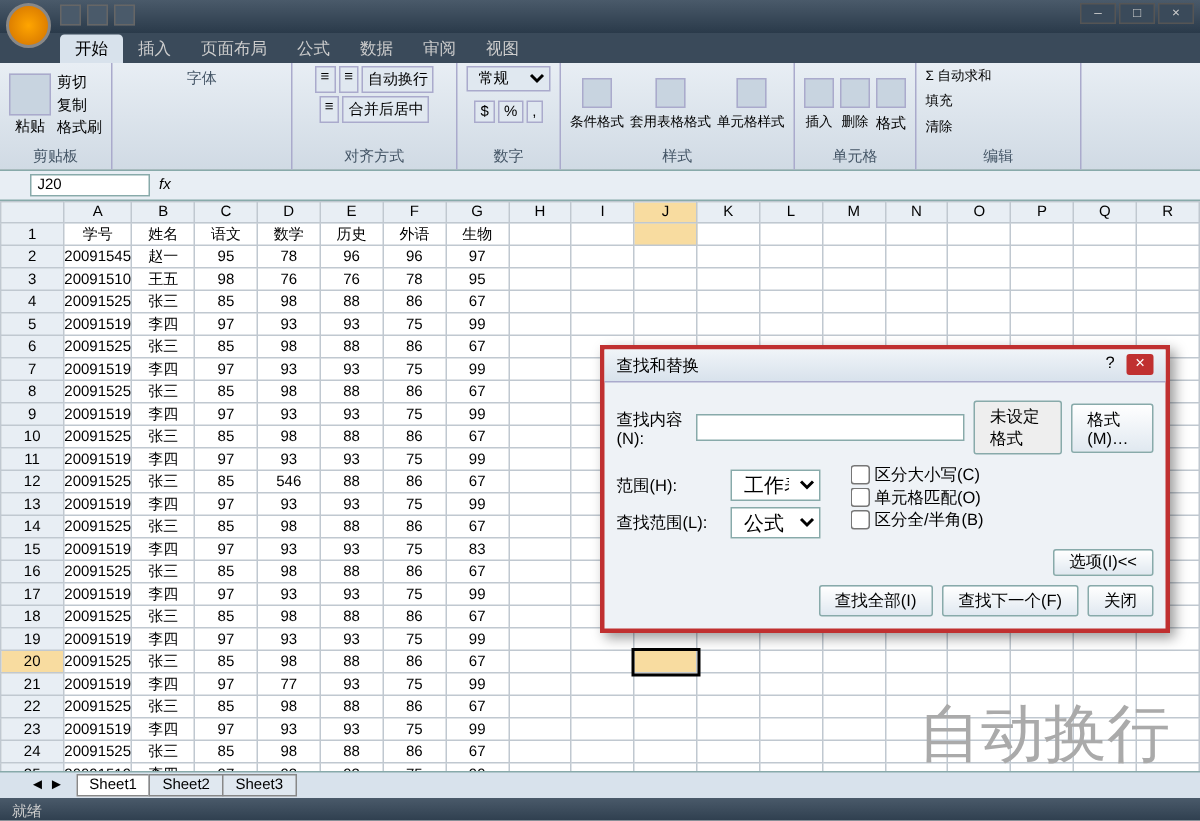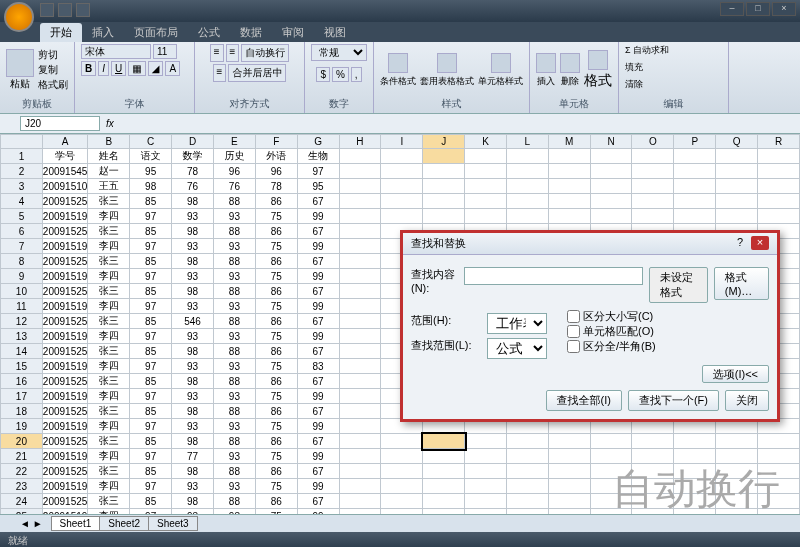--- a/index.html
+++ b/index.html
@@ -34,21 +34,21 @@
 .sheettab { background: #fff; border: 1px solid #888; padding: 1px 8px; margin-right: -1px; cursor: pointer; }
 .statusbar { background: linear-gradient(#4a5a6a, #2a3a4a); height: 18px; color: #ccc; padding: 2px 8px; font-size: 10px; }
 .dialog { position: absolute; left: 400px; top: 230px; width: 380px; background: #eef2f6; border: 3px solid #c03030; box-shadow: 3px 3px 8px rgba(0,0,0,0.4); z-index: 100; }
 .dlg-title { background: linear-gradient(#f0f4f8, #d8e2ec); padding: 3px 8px; display: flex; justify-content: space-between; border-bottom: 1px solid #aac; }
 .dlg-close { display: flex; gap: 2px; }
 .dlg-close span { width: 18px; height: 14px; text-align: center; cursor: pointer; }
 .dlg-close .xb { background: #c03030; color: #fff; border-radius: 2px; }
 .dlg-body { padding: 8px; }
 .dlg-tabs { display: flex; border-bottom: 1px solid #aac; margin-bottom: 6px; }
 .dlg-tab { padding: 2px 10px; border: 1px solid #aac; background: #fff; margin-right: 2px; cursor: pointer; position: relative; top: 1px; }
-.dlg-row { display: flex; align-items: flex-start; gap: 6px; margin: 4px 0; }
+.dlg-row { display: flex; align-items: center; gap: 6px; margin: 4px 0; }
 .dlg-row label { width: 70px; }
 .dlg-input { flex: 1; border: 1px solid #8aa; background: #fff; height: 18px; }
 .dlg-select { border: 1px solid #8aa; background: #fff; padding: 1px 4px; width: 60px; }
 .dlg-btn { background: linear-gradient(#fff, #e0e8f0); border: 1px solid #8aa; padding: 2px 10px; cursor: pointer; border-radius: 2px; }
 .dlg-check { display: flex; align-items: center; gap: 3px; }
 .dlg-foot { display: flex; justify-content: flex-end; gap: 6px; margin-top: 8px; }
 .watermark { position: absolute; right: 20px; bottom: 30px; font-size: 42px; color: #aaa; z-index: 50; pointer-events: none; }
 </style>
 </head>
 <body>
@@ -86,34 +86,20 @@
       </div>
       <div style="display:flex;flex-direction:column;gap:1px;font-size:10px">
         <span>剪切</span>
         <span>复制</span>
         <span>格式刷</span>
       </div>
     </div>
     <div class="rgroup-label">剪贴板</div>
   </div>
   <div class="rgroup" style="min-width:120px">
-    <div class="rgroup-body" style="flex-direction:column;align-items:start;gap:2px">
-      <div style="display:flex;gap:2px">
-        <input class="rbtn" style="width: 70px;" value="宋体">
-        <input class="rbtn" style="width: 24px;" value="11">
-      </div>
-      <div style="display:flex;gap:2px">
-        <span class="rbtn"><b>B</b></span>
-        <span class="rbtn"><i>I</i></span>
-        <span class="rbtn"><u>U</u></span>
-        <span class="rbtn">▦</span>
-        <span class="rbtn">◢</span>
-        <span class="rbtn">A</span>
-      </div>
-    </div>
     <div class="rgroup-label">字体</div>
   </div>
   <div class="rgroup" style="min-width:110px">
     <div class="rgroup-body" style="flex-direction:column;gap:2px">
       <div style="display:flex;gap:2px">
         <span class="rbtn">≡</span>
         <span class="rbtn">≡</span>
         <span class="rbtn">自动换行</span>
       </div>
       <div style="display:flex;gap:2px">
@@ -139,21 +125,21 @@
       <div style="text-align:center"><span class="ricon"></span><div style="font-size:9px">条件格式</div></div>
       <div style="text-align:center"><span class="ricon"></span><div style="font-size:9px">套用表格格式</div></div>
       <div style="text-align:center"><span class="ricon"></span><div style="font-size:9px">单元格样式</div></div>
     </div>
     <div class="rgroup-label">样式</div>
   </div>
   <div class="rgroup">
     <div class="rgroup-body">
       <div style="text-align:center"><span class="ricon"></span><div style="font-size:9px">插入</div></div>
       <div style="text-align:center"><span class="ricon"></span><div style="font-size:9px">删除</div></div>
-      <div style="text-align:center"><span class="ricon"></span><div style="font-size:14px">格式</div></div>
+      <div style="text-align:center"><span class="ricon"></span><div style="font-size:10px">格式</div></div>
     </div>
     <div class="rgroup-label">单元格</div>
   </div>
   <div class="rgroup" style="min-width:110px">
     <div class="rgroup-body" style="flex-direction:column;font-size:9px;align-items:start">
       <span>Σ <span>自动求和</span></span>
       <span>填充</span>
       <span>清除</span>
     </div>
     <div class="rgroup-label">编辑</div>

